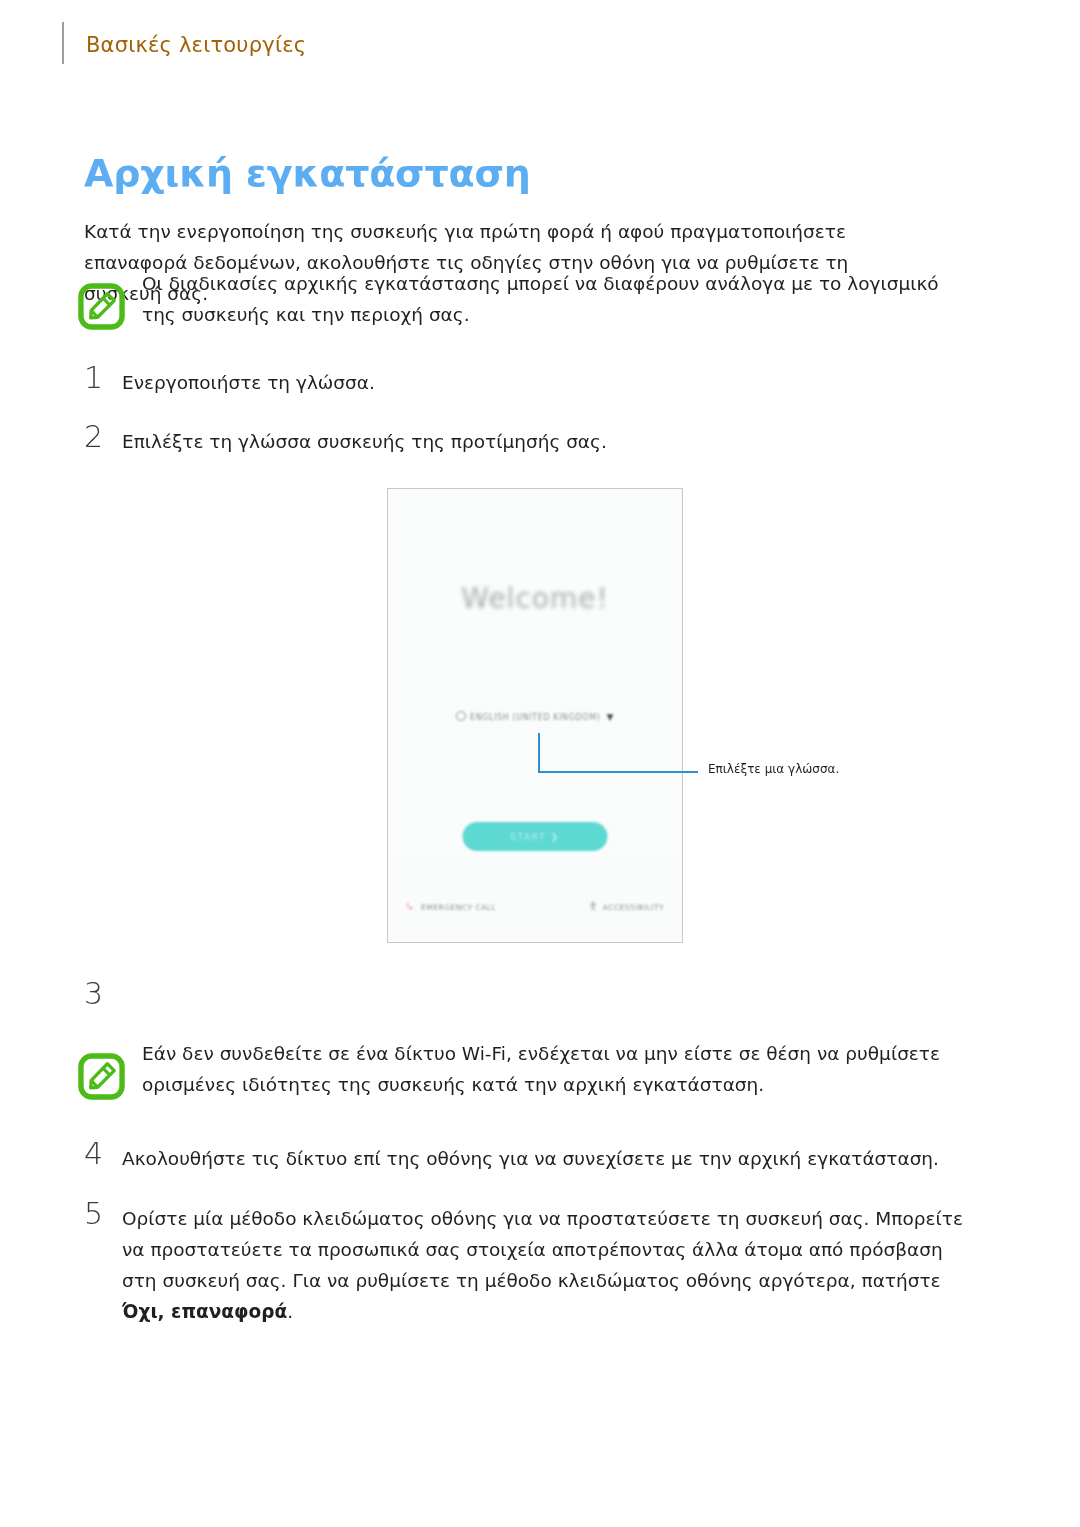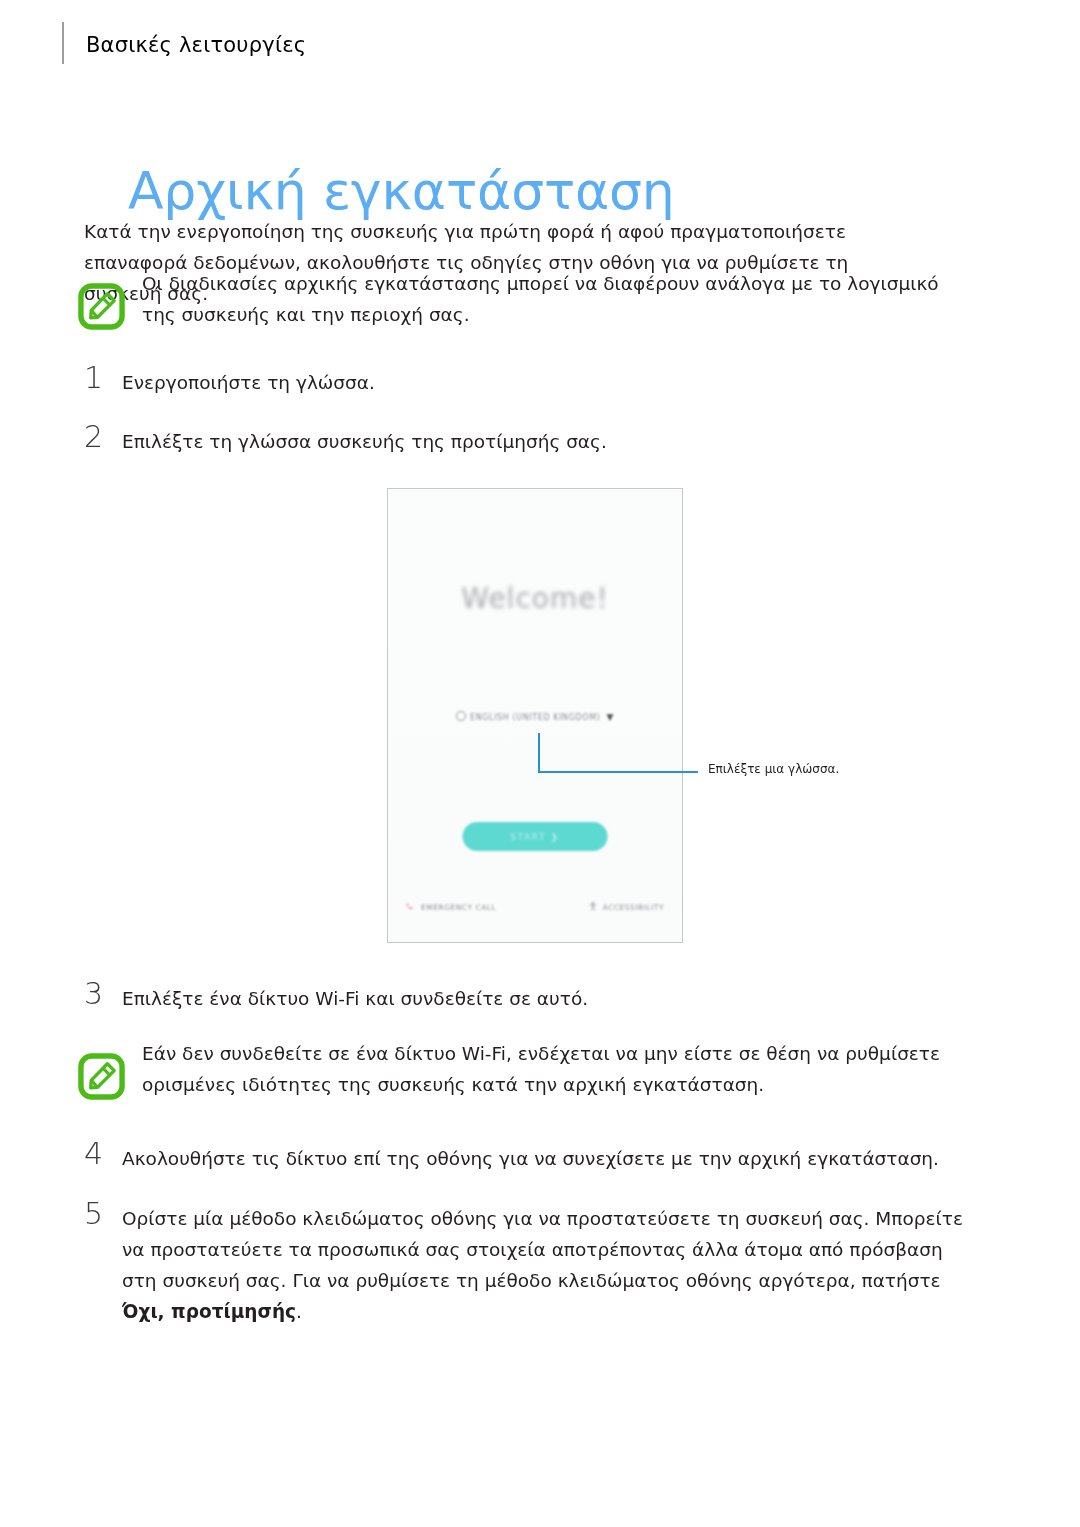--- a/index.html
+++ b/index.html
@@ -24,36 +24,35 @@
     width: 2px;
     height: 42px;
     background: #9d9d9d;
   }
   .header-title {
     position: absolute;
     left: 86px;
     top: 33px;
     font-size: 21px;
     letter-spacing: .2px;
-    color: #000000;
+    color: #a16207;
     font-family: "DejaVu Sans", sans-serif;
     font-weight: 400;
   }
 
   
   .page-title {
     position: absolute;
     left: 84px;
     top: 126px;
-    font-size: 52px;
-    font-weight: 400;
+    font-size: 38px;
+    font-weight: 700;
     color: #5cadf2;
     letter-spacing: -0.2px;
     white-space: nowrap;
-    margin-left: 44px;
   }
 
   
   .intro {
     position: absolute;
     left: 84px;
     top: 197px;
     width: 826px;
     font-size: 18.5px;
     line-height: 31px;
@@ -314,21 +313,20 @@
     </div>
   </div>
 </div>
 
 <div class="callout-line" id="callout-v"></div>
 <div class="callout-line" id="callout-h"></div>
 <div class="callout-label">Επιλέξτε μια γλώσσα.</div>
 
 <div class="step" id="step-3">
   <span class="step-num">3</span>
-  <span class="step-text">Επιλέξτε ένα δίκτυο Wi-Fi και συνδεθείτε σε αυτό.</span>
 </div>
 
 <div class="note" id="note-2">
   <span class="note-icon">
     <svg viewBox="0 0 48 48" width="47" height="47" aria-hidden="true">
       <rect x="3" y="3" width="42" height="42" rx="11" ry="11" fill="none" stroke="#4cbb17" stroke-width="5.5"></rect>
       <path d="M30 11 L37 18 L20 35 L13 35.5 L13.5 28 Z" fill="none" stroke="#4cbb17" stroke-width="3.4" stroke-linejoin="round"></path>
       <path d="M25.5 15.5 L32.5 22.5" fill="none" stroke="#4cbb17" stroke-width="3.2"></path>
       <path d="M13.5 28 L20 35" fill="none" stroke="#4cbb17" stroke-width="3.2"></path>
     </svg>
@@ -336,16 +334,16 @@
   <span class="note-text">Εάν δεν συνδεθείτε σε ένα δίκτυο Wi-Fi, ενδέχεται να μην είστε σε θέση να ρυθμίσετε ορισμένες ιδιότητες της συσκευής κατά την αρχική εγκατάσταση.</span>
 </div>
 
 <div class="step" id="step-4">
   <span class="step-num">4</span>
   <span class="step-text">Ακολουθήστε τις δίκτυο επί της οθόνης για να συνεχίσετε με την αρχική εγκατάσταση.</span>
 </div>
 
 <div class="step" id="step-5">
   <span class="step-num">5</span>
-  <span class="step-text"><span>Ορίστε μία μέθοδο κλειδώματος οθόνης για να προστατεύσετε τη συσκευή σας. Μπορείτε να προστατεύετε τα προσωπικά σας στοιχεία αποτρέποντας άλλα άτομα από πρόσβαση στη συσκευή σας. Για να ρυθμίσετε τη μέθοδο κλειδώματος οθόνης αργότερα, πατήστε </span><span class="bold-inline">Όχι, προτίμησής</span><span>.</span></span>
+  <span class="step-text"><span>Ορίστε μία μέθοδο κλειδώματος οθόνης για να προστατεύσετε τη συσκευή σας. Μπορείτε να προστατεύετε τα προσωπικά σας στοιχεία αποτρέποντας άλλα άτομα από πρόσβαση στη συσκευή σας. Για να ρυθμίσετε τη μέθοδο κλειδώματος οθόνης αργότερα, πατήστε </span><span class="bold-inline">Όχι, επαναφορά</span><span>.</span></span>
 </div>
 
 <div class="page-number">23</div>
 
 </body></html>

